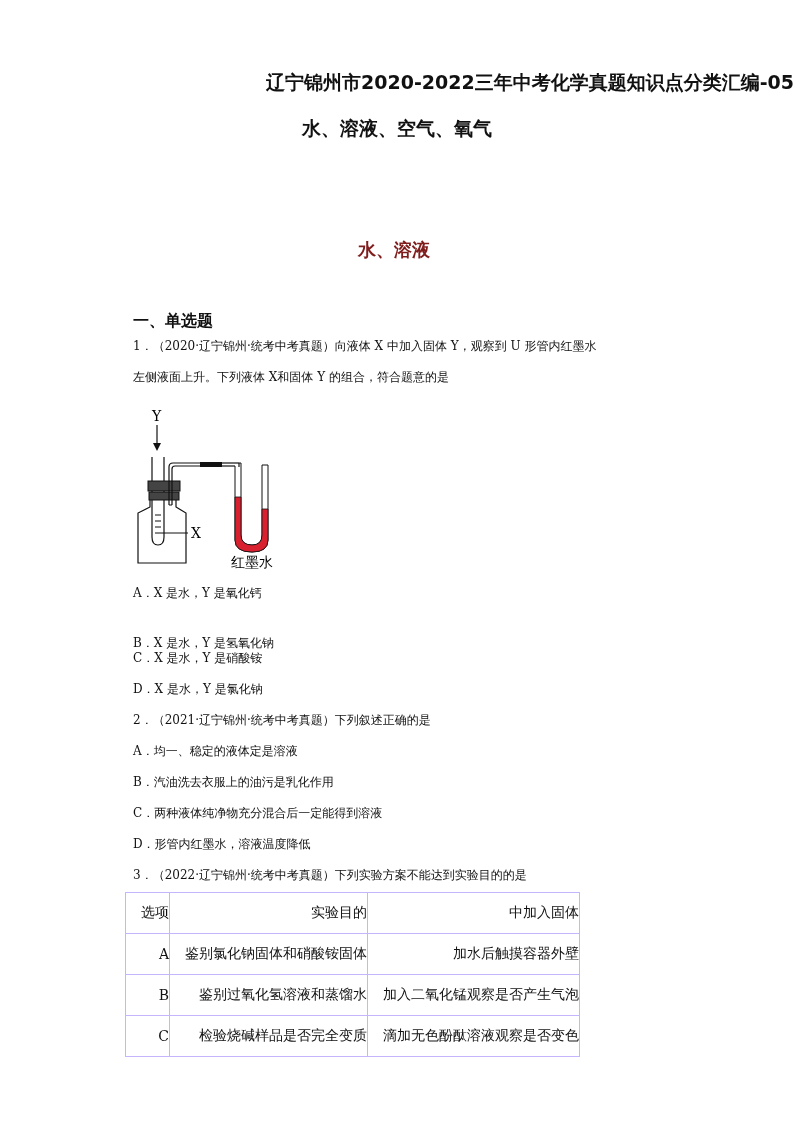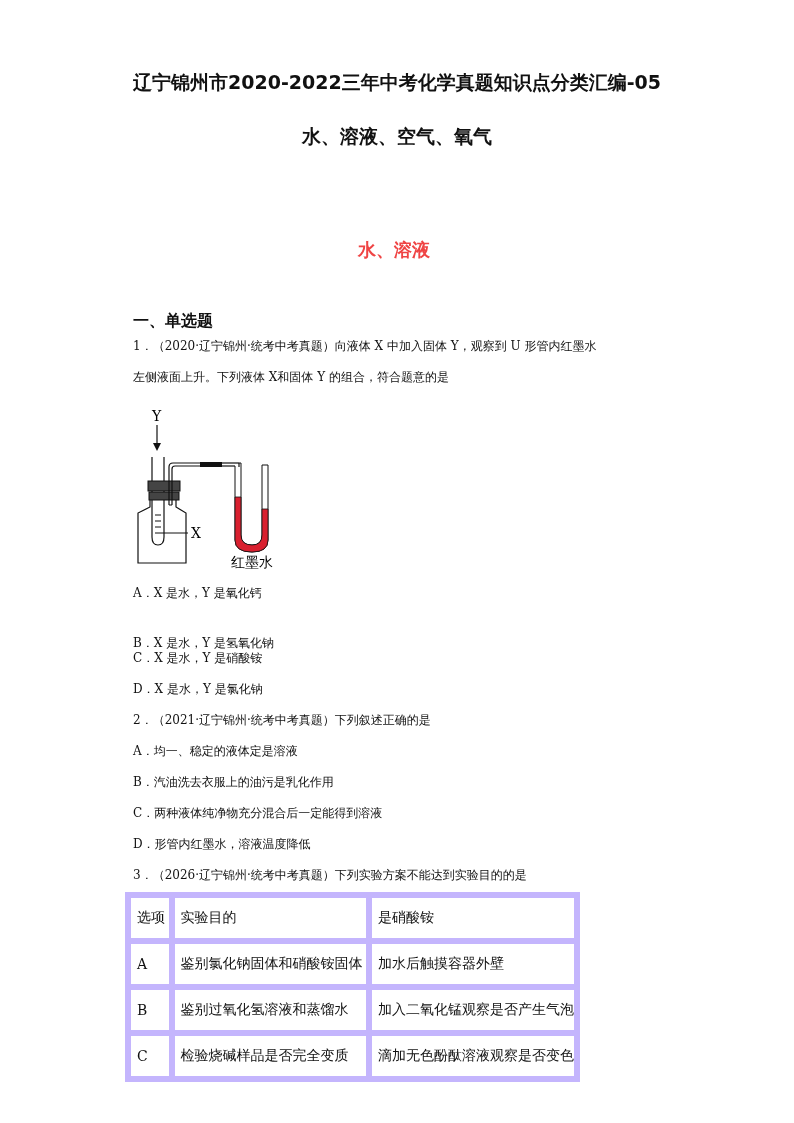--- a/index.html
+++ b/index.html
@@ -2,35 +2,35 @@
 <html><head>
 <meta charset="utf-8">
 <style>
   html, body { margin: 0; padding: 0; background: #ffffff; }
   body { width: 794px; height: 1123px; position: relative; overflow: hidden;
          font-family: "DejaVu Serif", "Liberation Serif", serif; color: #111; }
   .abs { position: absolute; }
   .title { left: 0; width: 794px; text-align: center; font-family: "DejaVu Sans", "Liberation Sans", sans-serif;
            font-weight: bold; font-size: 19px; color: #111; letter-spacing: 0px; white-space: nowrap; }
   .section { left: 0; width: 788px; text-align: center; font-family: "DejaVu Sans", sans-serif;
-             font-weight: bold; font-size: 18px; color: #ef4444; }
+             font-weight: bold; font-size: 18px; color: #7f1d1d; }
   .subsec { left: 133px; font-family: "DejaVu Sans", sans-serif; font-weight: bold; font-size: 16px; }
   .line { left: 133px; font-size: 12px; white-space: nowrap; line-height: 18px; }
   table.qt { position: absolute; left: 125px; top: 892px; width: 455px; border-collapse: collapse;
              font-size: 14px; }
-  table.qt td { border: 6px solid #c4b5fd; height: 40px; padding: 0 0 0 6px; vertical-align: middle; white-space: nowrap; }
+  table.qt td { border: 1px solid #c4b5fd; height: 40px; padding: 0 0 0 6px; vertical-align: middle; white-space: nowrap; text-align: right; }
   table.qt td.c0 { width: 37px; }
   table.qt td.c1 { width: 191px; }
   .diagram { left: 128px; top: 405px; width: 165px; height: 165px; }
 </style>
 </head>
 <body>
 
-<div class="abs title" style="top:70px;">辽宁锦州市2020-2022三年中考化学真题知识点分类汇编-05</div>
-<div class="abs title" style="top:124px;">水、溶液、空气、氧气</div>
+<div class="abs title" style="top:70px;text-align:right;">辽宁锦州市2020-2022三年中考化学真题知识点分类汇编-05</div>
+<div class="abs title" style="top:116px;">水、溶液、空气、氧气</div>
 
 <div class="abs section" style="top:238px;">水、溶液</div>
 
 <div class="abs subsec" style="top:311px;">一、单选题</div>
 
 <div class="abs line" style="top:337px;">1．（2020·辽宁锦州·统考中考真题）向液体 X 中加入固体 Y，观察到 U 形管内红墨水</div>
 <div class="abs line" style="top:368px;">左侧液面上升。下列液体 X和固体 Y 的组合，符合题意的是</div>
 
 <div class="abs diagram">
   <svg width="165" height="165" viewBox="0 0 165 165" xmlns="http://www.w3.org/2000/svg">
@@ -79,28 +79,28 @@
 <div class="abs line" style="top:634px;">B．X 是水，Y 是氢氧化钠</div>
 <div class="abs line" style="top:649px;">C．X 是水，Y 是硝酸铵</div>
 <div class="abs line" style="top:680px;">D．X 是水，Y 是氯化钠</div>
 
 <div class="abs line" style="top:711px;">2．（2021·辽宁锦州·统考中考真题）下列叙述正确的是</div>
 <div class="abs line" style="top:742px;">A．均一、稳定的液体定是溶液</div>
 <div class="abs line" style="top:773px;">B．汽油洗去衣服上的油污是乳化作用</div>
 <div class="abs line" style="top:804px;">C．两种液体纯净物充分混合后一定能得到溶液</div>
 <div class="abs line" style="top:835px;">D．形管内红墨水，溶液温度降低</div>
 
-<div class="abs line" style="top:866px;">3．（2026·辽宁锦州·统考中考真题）下列实验方案不能达到实验目的的是</div>
+<div class="abs line" style="top:866px;">3．（2022·辽宁锦州·统考中考真题）下列实验方案不能达到实验目的的是</div>
 
 <table class="qt">
   <tbody>
       <tr>
     <td class="c0">选项</td>
     <td class="c1">实验目的</td>
-    <td>是硝酸铵</td>
+    <td>中加入固体</td>
   </tr>
   <tr>
     <td class="c0">A</td>
     <td class="c1">鉴别氯化钠固体和硝酸铵固体</td>
     <td>加水后触摸容器外壁</td>
   </tr>
   <tr>
     <td class="c0">B</td>
     <td class="c1">鉴别过氧化氢溶液和蒸馏水</td>
     <td>加入二氧化锰观察是否产生气泡</td>

